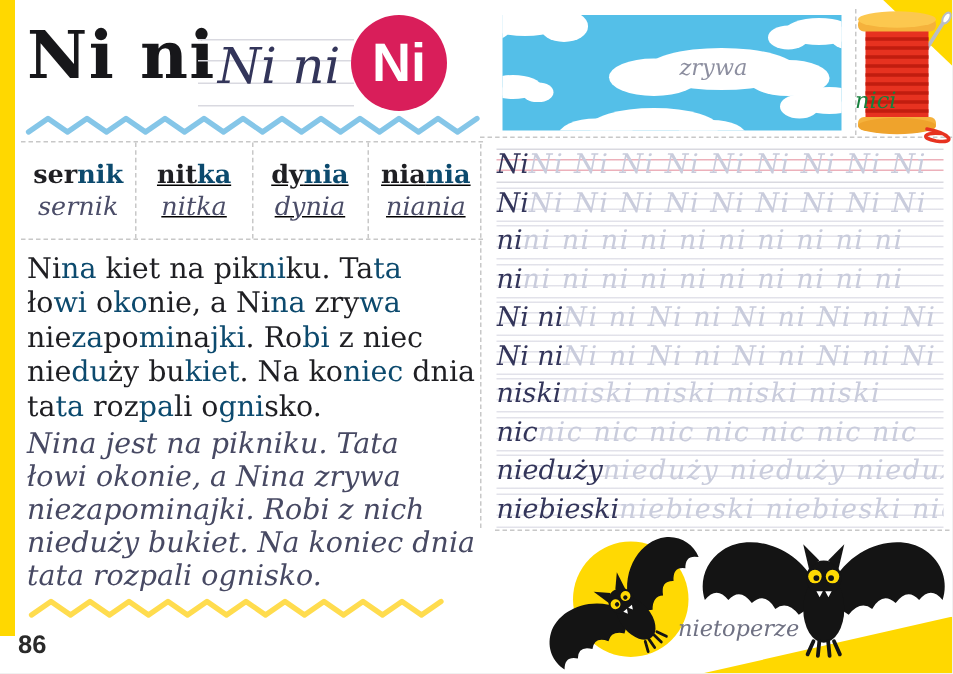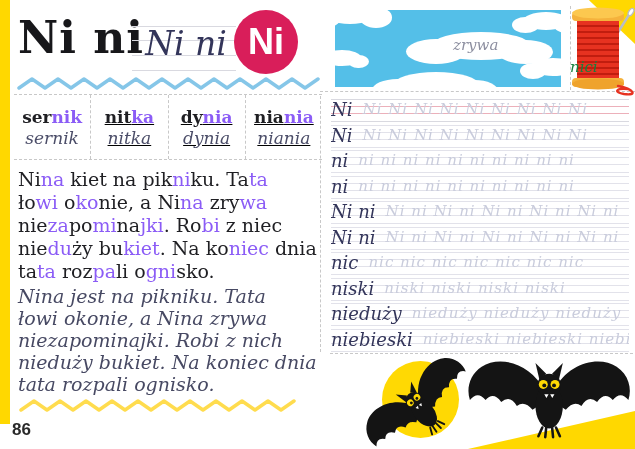--- a/index.html
+++ b/index.html
@@ -27,21 +27,21 @@
     background:#d91e5a; color:#fff; display:flex; align-items:center; justify-content:center;
     font-size:36px; font-weight:bold; font-family:"Liberation Sans", sans-serif; }
   .zig { position:absolute; }
   
   .word-table { position:absolute; left:14px; top:94px; width:308px; height:66px; display:flex;
     border-top:1px dashed #c8c8c8; border-bottom:1px dashed #c8c8c8; }
   .word-cell { flex:1; display:flex; flex-direction:column; align-items:center; justify-content:center; gap:1px; }
   .word-cell + .word-cell { border-left:1px dashed #c8c8c8;text-decoration:underline; }
   .w-print { font-family:"DejaVu Serif", serif; font-size:17px; font-weight:600; color:#1f1f23; }
   .w-cursive { font-family:"DejaVu Serif", serif; font-style:italic; font-size:17px; color:#4b4d68; }
-  .seg-k { color:#1f1f23; } .seg-r { color:#8b5cf6; }
+  .seg-k { color:#1f1f23; } .seg-r { color:#0c4a6e; }
   
   .para-print { position:absolute; left:18px; top:168px; width:302px;
     font-family:"DejaVu Serif", serif; font-size:19px; font-weight:500; line-height:23px; color:#1f1f23; }
   .para-cursive { position:absolute; left:18px; top:285px; width:302px;
     font-family:"DejaVu Serif", serif; font-style:italic; font-size:19px; line-height:22px; color:#474963; }
   .page-num { position:absolute; left:12px; top:420px; font-size:17px; font-weight:bold; color:#2a2a2a; }
   
   .sky { position:absolute; left:335px; top:10px; width:226px; height:77px; background:#54bfe8; overflow:hidden; }
   .cloud { position:absolute; background:#fff; border-radius:50%; }
   .cloud::before, .cloud::after { content:""; position:absolute; background:#fff; border-radius:50%; }
@@ -58,22 +58,22 @@
   .vdash-2 { position:absolute; left:320px; top:96px; height:256px; border-left:1px dashed #c8c8c8; }
   .practice { position:absolute; left:331px; top:97px; width:298px; }
   .prow { position:relative; height:25.5px; white-space:nowrap; overflow:hidden;
     background-image:linear-gradient(#e2e2ea,#e2e2ea),linear-gradient(#e2e2ea,#e2e2ea),linear-gradient(#e2e2ea,#e2e2ea),linear-gradient(#e2e2ea,#e2e2ea);
     background-size:100% 1px; background-repeat:no-repeat;
     background-position:0 2px,0 9px,0 16px,0 24px; }
   .prow.first {
     background-image:linear-gradient(#d9d9e0,#d9d9e0),linear-gradient(#ecb0ba,#ecb0ba),linear-gradient(#ecb0ba,#ecb0ba),linear-gradient(#d9d9e0,#d9d9e0); }
   .p-model { font-family:"DejaVu Serif", serif; font-style:italic; font-size:18px; color:#33355a;
     line-height:25.5px; vertical-align:top; }
-  .p-trace { font-family:"DejaVu Serif", serif; font-style:italic; font-size:15px; color:#c9ccdc;
-    line-height:25.5px; margin-left:10px; letter-spacing:1px; vertical-align:top; }
+  .p-trace { font-family:"DejaVu Serif", serif; font-style:italic; font-size:18px; color:#c9ccdc;
+    line-height:25.5px; letter-spacing:1px; vertical-align:top; }
   
   .hdash-2 { position:absolute; left:330px; top:353px; width:303px; border-top:1px dashed #c8c8c8; }
   .moon { position:absolute; left:382px; top:361px; width:77px; height:77px; border-radius:50%; background:#ffd903; }
   .bat1 { position:absolute; left:352px; top:348px; }
   .bat2 { position:absolute; left:466px; top:355px; }
   .bats-label { position:absolute; left:452px; top:410px; font-family:"DejaVu Serif", serif; font-style:italic;
     font-size:15px; color:#6f7183; z-index:3; }
 </style>
 </head>
 <body>
@@ -180,25 +180,25 @@
 
   <div class="prow">
     <span class="p-model">Ni ni</span><span class="p-trace">Ni ni Ni ni Ni ni Ni ni Ni ni</span>
   </div>
 
   <div class="prow">
     <span class="p-model">Ni ni</span><span class="p-trace">Ni ni Ni ni Ni ni Ni ni Ni ni</span>
   </div>
 
   <div class="prow">
+    <span class="p-model">niski</span><span class="p-trace">niski niski niski niski</span>
+  </div>
+
+  <div class="prow">
     <span class="p-model">nic</span><span class="p-trace">nic nic nic nic nic nic nic</span>
-  </div>
-
-  <div class="prow">
-    <span class="p-model">niski</span><span class="p-trace">niski niski niski niski</span>
   </div>
 
   <div class="prow">
     <span class="p-model">nieduży</span><span class="p-trace">nieduży nieduży nieduży</span>
   </div>
 
   <div class="prow">
     <span class="p-model">niebieski</span><span class="p-trace">niebieski niebieski niebieski</span>
   </div>
 </div>
@@ -222,14 +222,15 @@
       </g>
     </defs>
   </svg>
   <div class="moon"></div>
   <svg class="bat1" width="140" height="120" viewBox="0 0 140 120">
     <use href="#bat" transform="translate(70,62) rotate(-40) scale(0.72) translate(-85,-48)"></use>
   </svg>
   <svg class="bat2" width="168" height="94" viewBox="0 0 170 95">
     <use href="#bat" transform="scale(0.99)"></use>
   </svg>
+  <div class="bats-label">nietoperze</div>
 
 </div>
 
 </body></html>

